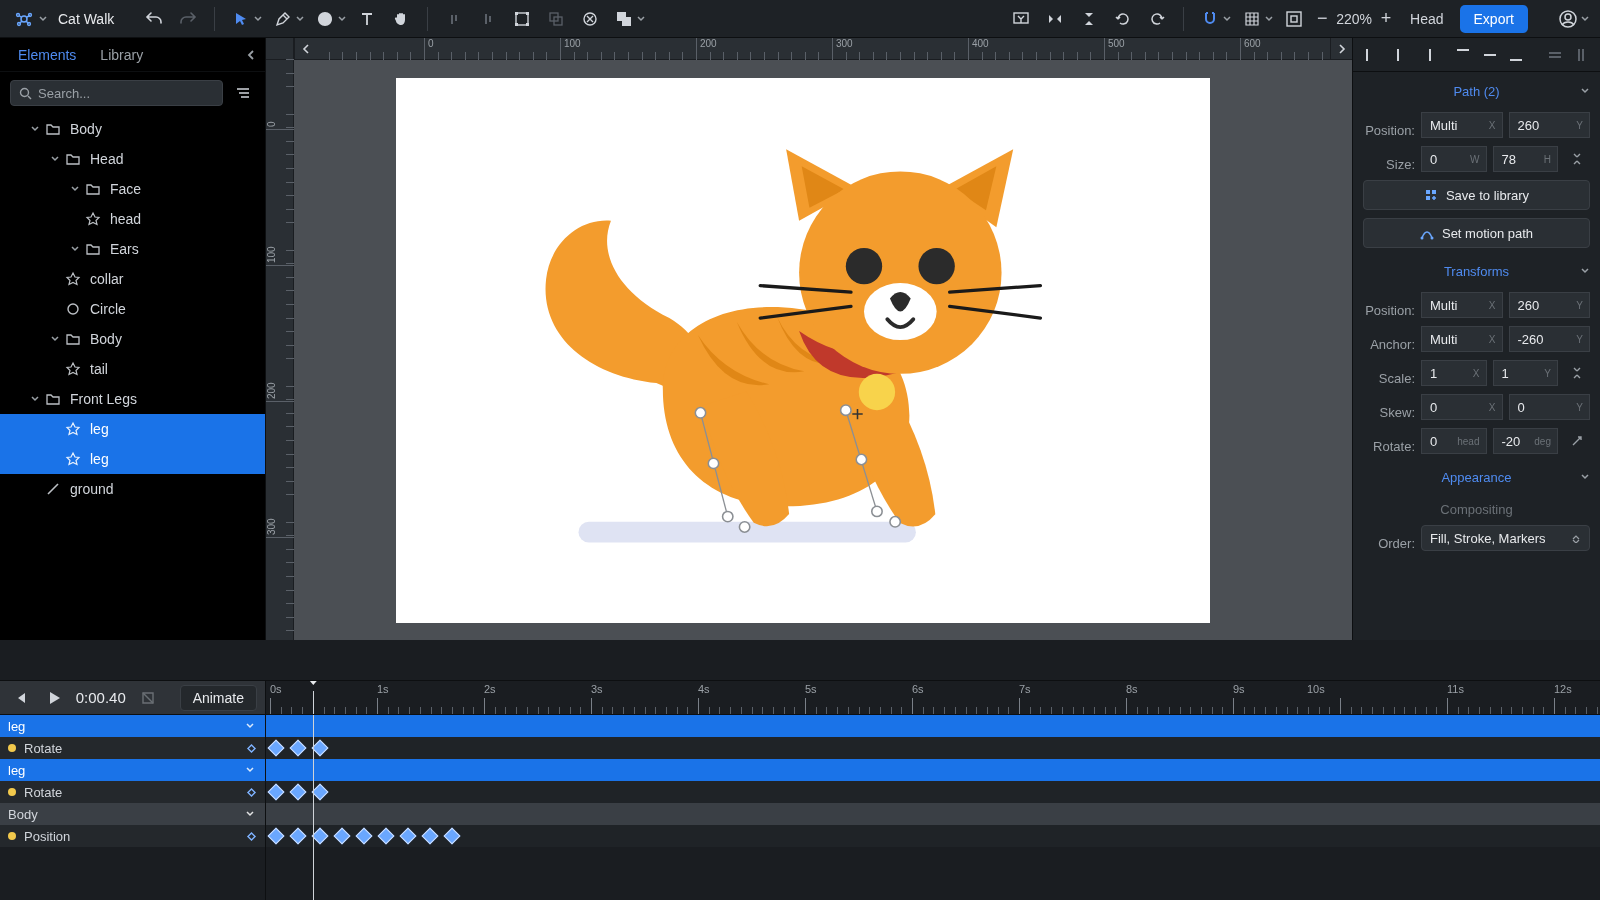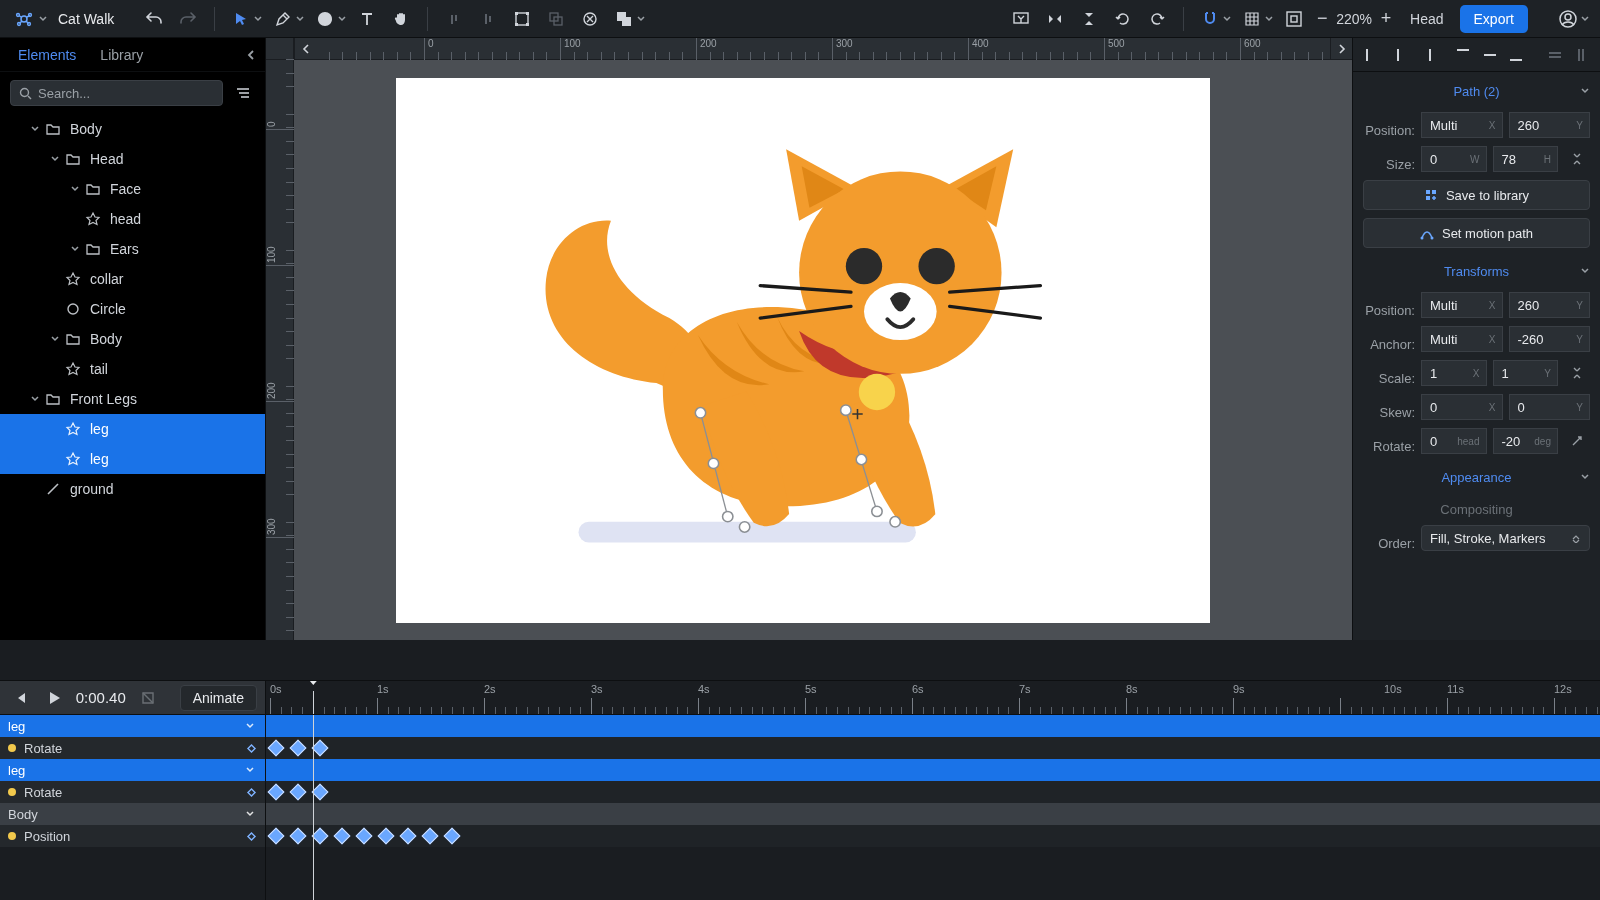--- a/index.html
+++ b/index.html
@@ -1030,21 +1030,21 @@
         <div class="bigtick" style="left: 967px;"></div>
         <div class="smalltick" style="left: 977.7px;"></div>
         <div class="smalltick" style="left: 988.4px;"></div>
         <div class="smalltick" style="left: 999.1px;"></div>
         <div class="smalltick" style="left: 1009.8px;"></div>
         <div class="smalltick" style="left: 1020.5px;"></div>
         <div class="smalltick" style="left: 1031.2px;"></div>
         <div class="smalltick" style="left: 1041.9px;"></div>
         <div class="smalltick" style="left: 1052.6px;"></div>
         <div class="smalltick" style="left: 1063.3px;"></div>
-        <div class="sec" style="left: 1118px;">10s</div>
+        <div class="sec" style="left: 1041px;">10s</div>
         <div class="bigtick" style="left: 1074px;"></div>
         <div class="smalltick" style="left: 1084.7px;"></div>
         <div class="smalltick" style="left: 1095.4px;"></div>
         <div class="smalltick" style="left: 1106.1px;"></div>
         <div class="smalltick" style="left: 1116.8px;"></div>
         <div class="smalltick" style="left: 1127.5px;"></div>
         <div class="smalltick" style="left: 1138.2px;"></div>
         <div class="smalltick" style="left: 1148.9px;"></div>
         <div class="smalltick" style="left: 1159.6px;"></div>
         <div class="smalltick" style="left: 1170.3px;"></div>

